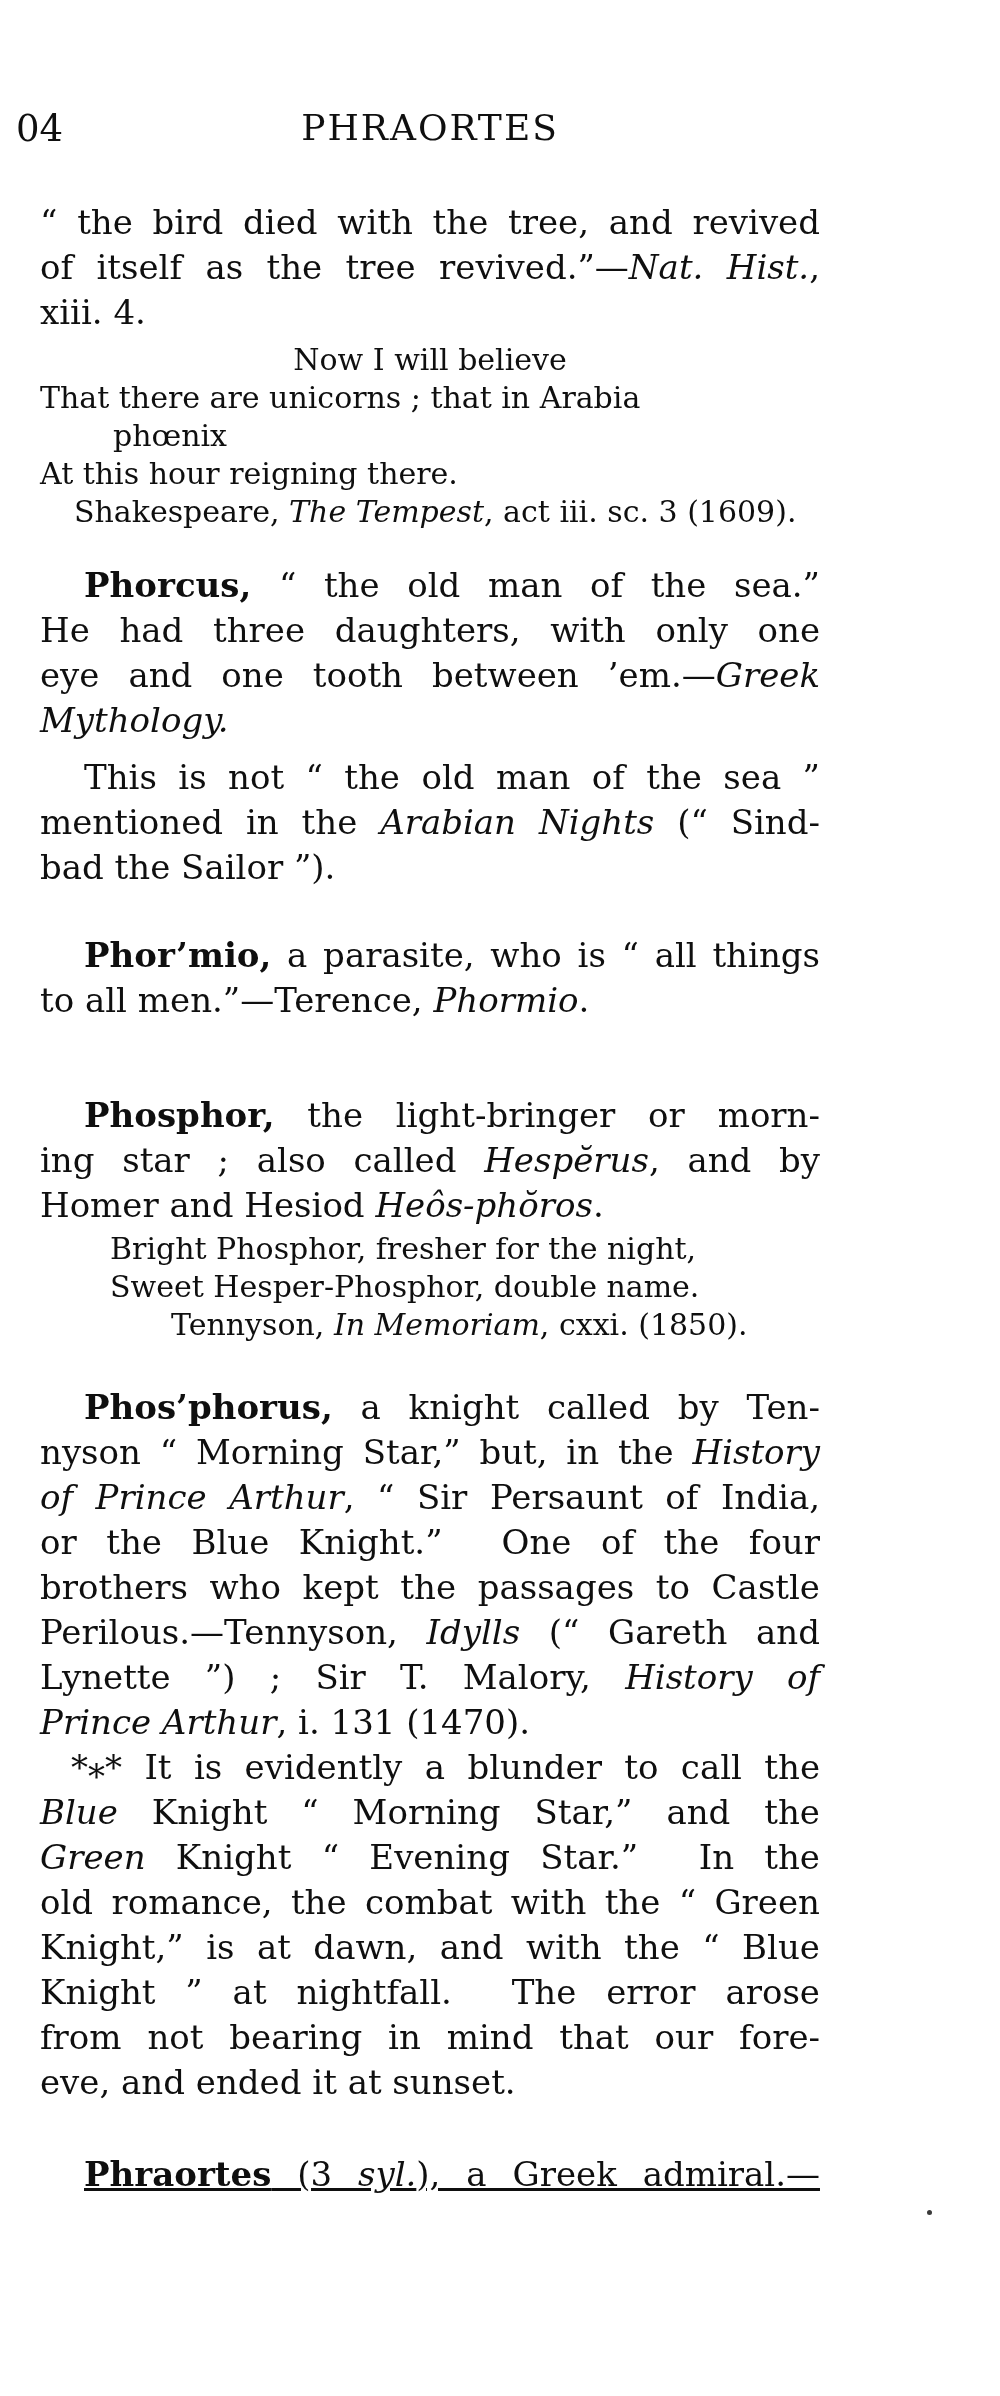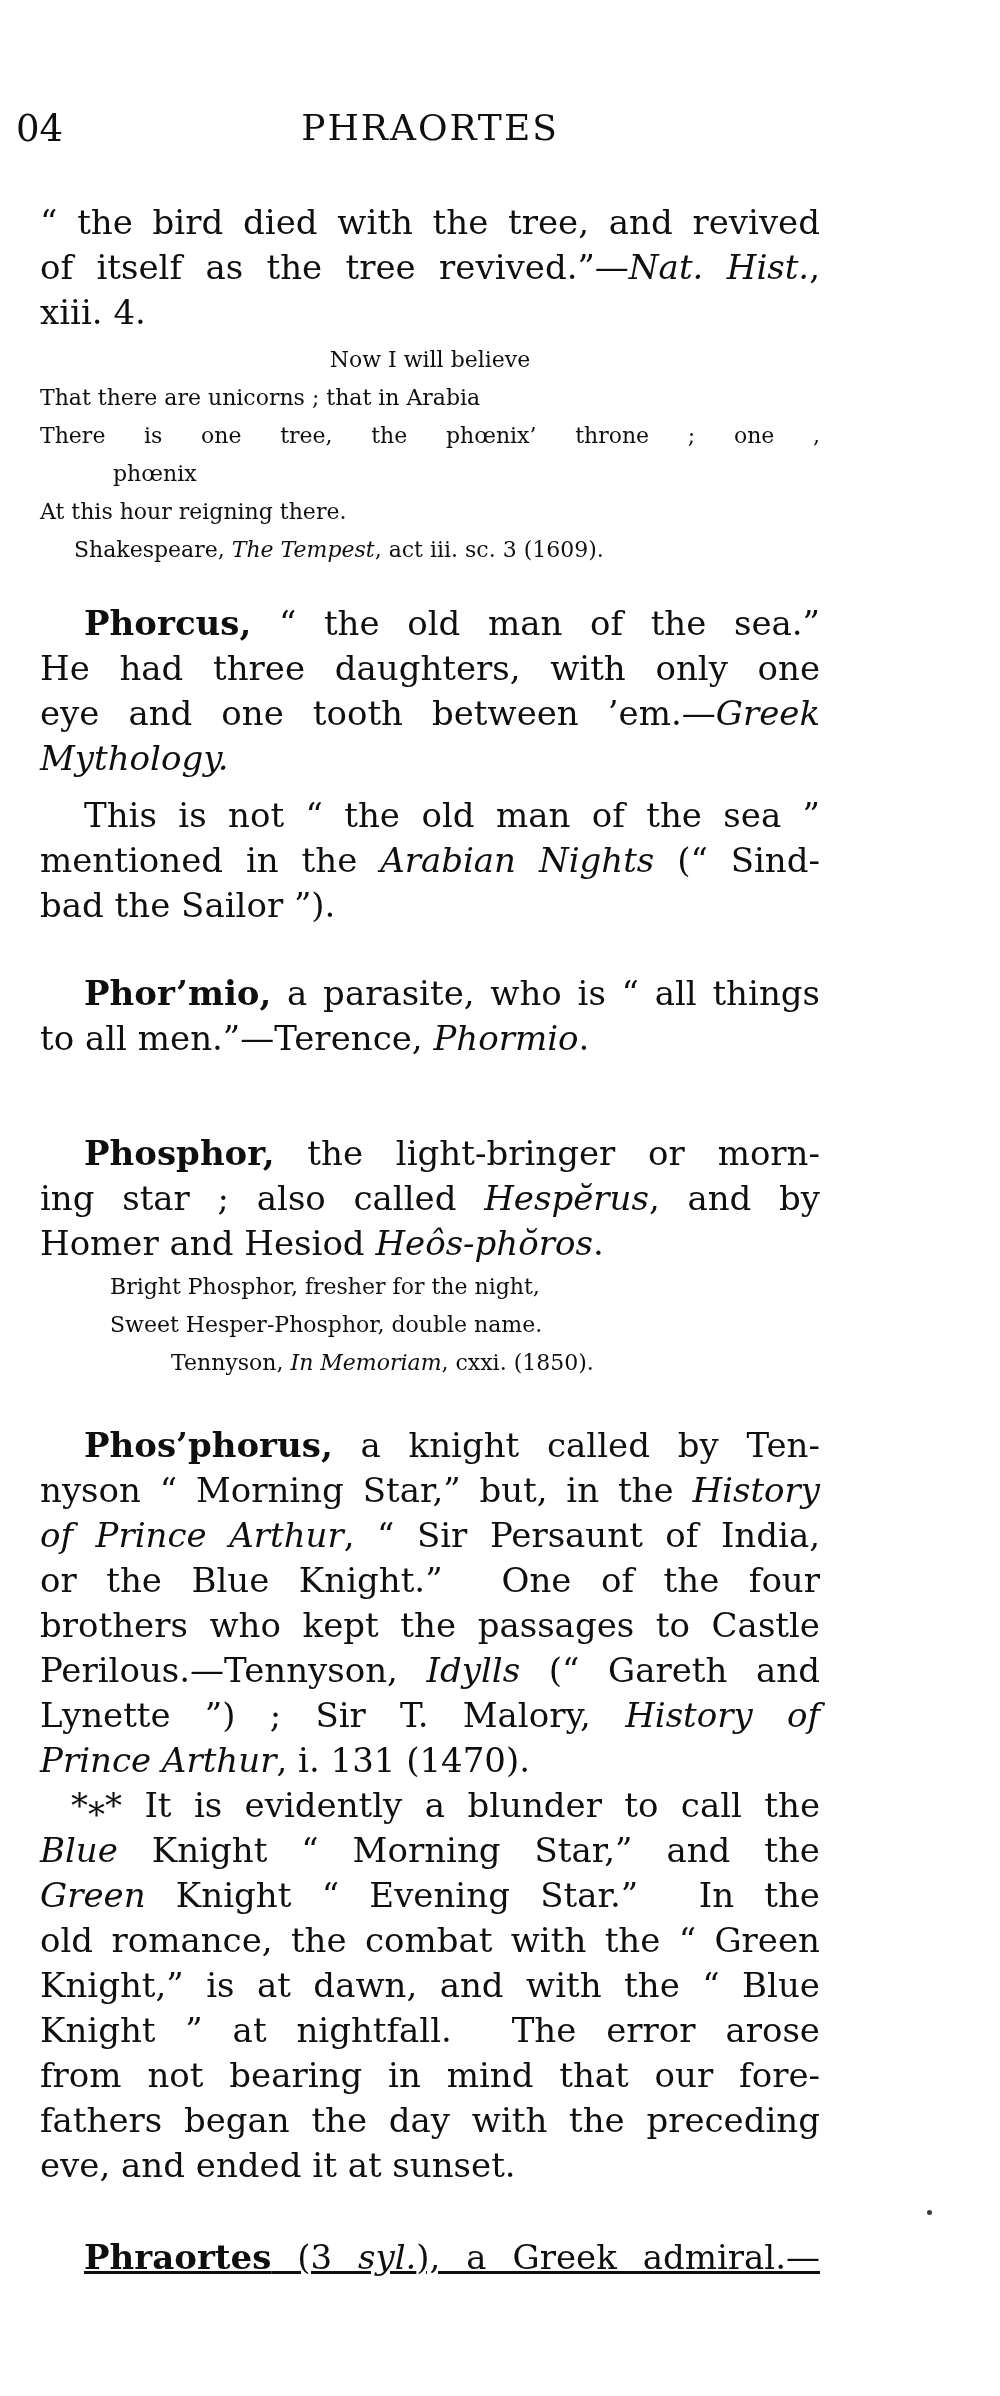--- a/index.html
+++ b/index.html
@@ -18,21 +18,21 @@
   .running-header{
     position:absolute;left:40px;top:106px;width:780px;
     text-align:center;font-size:36px;line-height:44px;
     letter-spacing:2px;
   }
   .col{
     position:absolute;left:40px;top:0;width:780px;
   }
   .blk{margin:0;}
   .blk.body{font-size:34px;line-height:45px;}
-  .blk.verse{font-size:22px;line-height:38px;}
+  .blk.verse{font-size:30px;line-height:38px;}
   
   .col>.blk:nth-child(1){margin-top:200px;}
   .col>.blk:nth-child(2){margin-top:6px;}
   .col>.blk:nth-child(3){margin-top:32px;}
   .col>.blk:nth-child(4){margin-top:12px;}
   .col>.blk:nth-child(5){margin-top:43px;}
   .col>.blk:nth-child(6){margin-top:70px;}
   .col>.blk:nth-child(7){margin-top:2px;}
   .col>.blk:nth-child(8){margin-top:41px;}
   .col>.blk:nth-child(9){margin-top:0;}
@@ -64,21 +64,20 @@
   <div class="running-header" data-name="running-header">PHRAORTES</div>
   <div class="col" data-name="text-column">
       <div class="blk body" data-name="quote-continuation-paragraph">
         <div class="line aj" data-name="text-line"><span data-name="text-segment">“ the bird died with the tree, and revived</span></div>
         <div class="line aj" data-name="text-line"><span data-name="text-segment">of itself as the tree revived.”—</span><span class="i" data-name="text-segment-i">Nat. Hist.</span><span data-name="text-segment">,</span></div>
         <div class="line al" data-name="text-line"><span data-name="text-segment">xiii. 4.</span></div>
       </div>
       <div class="blk verse" data-name="tempest-verse-quote">
         <div class="line ac" data-name="text-line"><span data-name="text-segment">Now I will believe</span></div>
         <div class="line al" data-name="text-line"><span data-name="text-segment">That there are unicorns ; that in Arabia</span></div>
-        <div class="line aj" data-name="text-line"><span data-name="text-segment">There is one tree, the phœnix’ throne ; one</span><span data-name="text-segment"> ,</span></div>
         <div class="line al run" data-name="text-line"><span data-name="text-segment">phœnix</span></div>
         <div class="line al" data-name="text-line"><span data-name="text-segment">At this hour reigning there.</span></div>
         <div class="line al cit" data-name="text-line"><span data-name="text-segment">Shakespeare, </span><span class="i" data-name="text-segment-i">The Tempest</span><span data-name="text-segment">, act iii. sc. 3 (1609).</span></div>
       </div>
       <div class="blk body" data-name="entry-phorcus-paragraph-1">
         <div class="line aj fi" data-name="text-line"><span class="b" data-name="text-segment-b">Phorcus,</span><span data-name="text-segment"> “ the old man of the sea.”</span></div>
         <div class="line aj" data-name="text-line"><span data-name="text-segment">He had three daughters, with only one</span></div>
         <div class="line aj" data-name="text-line"><span data-name="text-segment">eye and one tooth between ’em.—</span><span class="i" data-name="text-segment-i">Greek</span></div>
         <div class="line al" data-name="text-line"><span class="i" data-name="text-segment-i">Mythology.</span></div>
       </div>
@@ -112,21 +111,20 @@
         <div class="line al" data-name="text-line"><span class="i" data-name="text-segment-i">Prince Arthur</span><span data-name="text-segment">, i. 131 (1470).</span></div>
       </div>
       <div class="blk body" data-name="entry-phosphorus-note">
         <div class="line aj fn" data-name="text-line"><span data-name="text-segment">*</span><span class="low" data-name="text-segment-low">*</span><span data-name="text-segment">*</span><span data-name="text-segment"> It is evidently a blunder to call the</span></div>
         <div class="line aj" data-name="text-line"><span class="i" data-name="text-segment-i">Blue</span><span data-name="text-segment"> Knight “ Morning Star,” and the</span></div>
         <div class="line aj" data-name="text-line"><span class="i" data-name="text-segment-i">Green</span><span data-name="text-segment"> Knight “ Evening Star.”&nbsp; In the</span></div>
         <div class="line aj" data-name="text-line"><span data-name="text-segment">old romance, the combat with the “ Green</span></div>
         <div class="line aj" data-name="text-line"><span data-name="text-segment">Knight,” is at dawn, and with the “ Blue</span></div>
         <div class="line aj" data-name="text-line"><span data-name="text-segment">Knight ” at nightfall.&nbsp; The error arose</span></div>
         <div class="line aj" data-name="text-line"><span data-name="text-segment">from not bearing in mind that our fore-</span></div>
-        <div class="line aj" data-name="text-line"><span data-name="text-segment">fathers began the day with the preceding</span></div>
         <div class="line al" data-name="text-line"><span data-name="text-segment">eve, and ended it at sunset.</span></div>
       </div>
       <div class="blk body" data-name="entry-phraortes">
         <div class="line aj fi" data-name="text-line"><span class="b" data-name="text-segment-b">Phraortes</span><span data-name="text-segment"> (3 </span><span class="i" data-name="text-segment-i">syl.</span><span data-name="text-segment">), a Greek admiral.—</span></div>
       </div>
     </div>
   <div class="speck" data-name="scan-speck-dot"></div>
 </div>
 
 </body></html>

